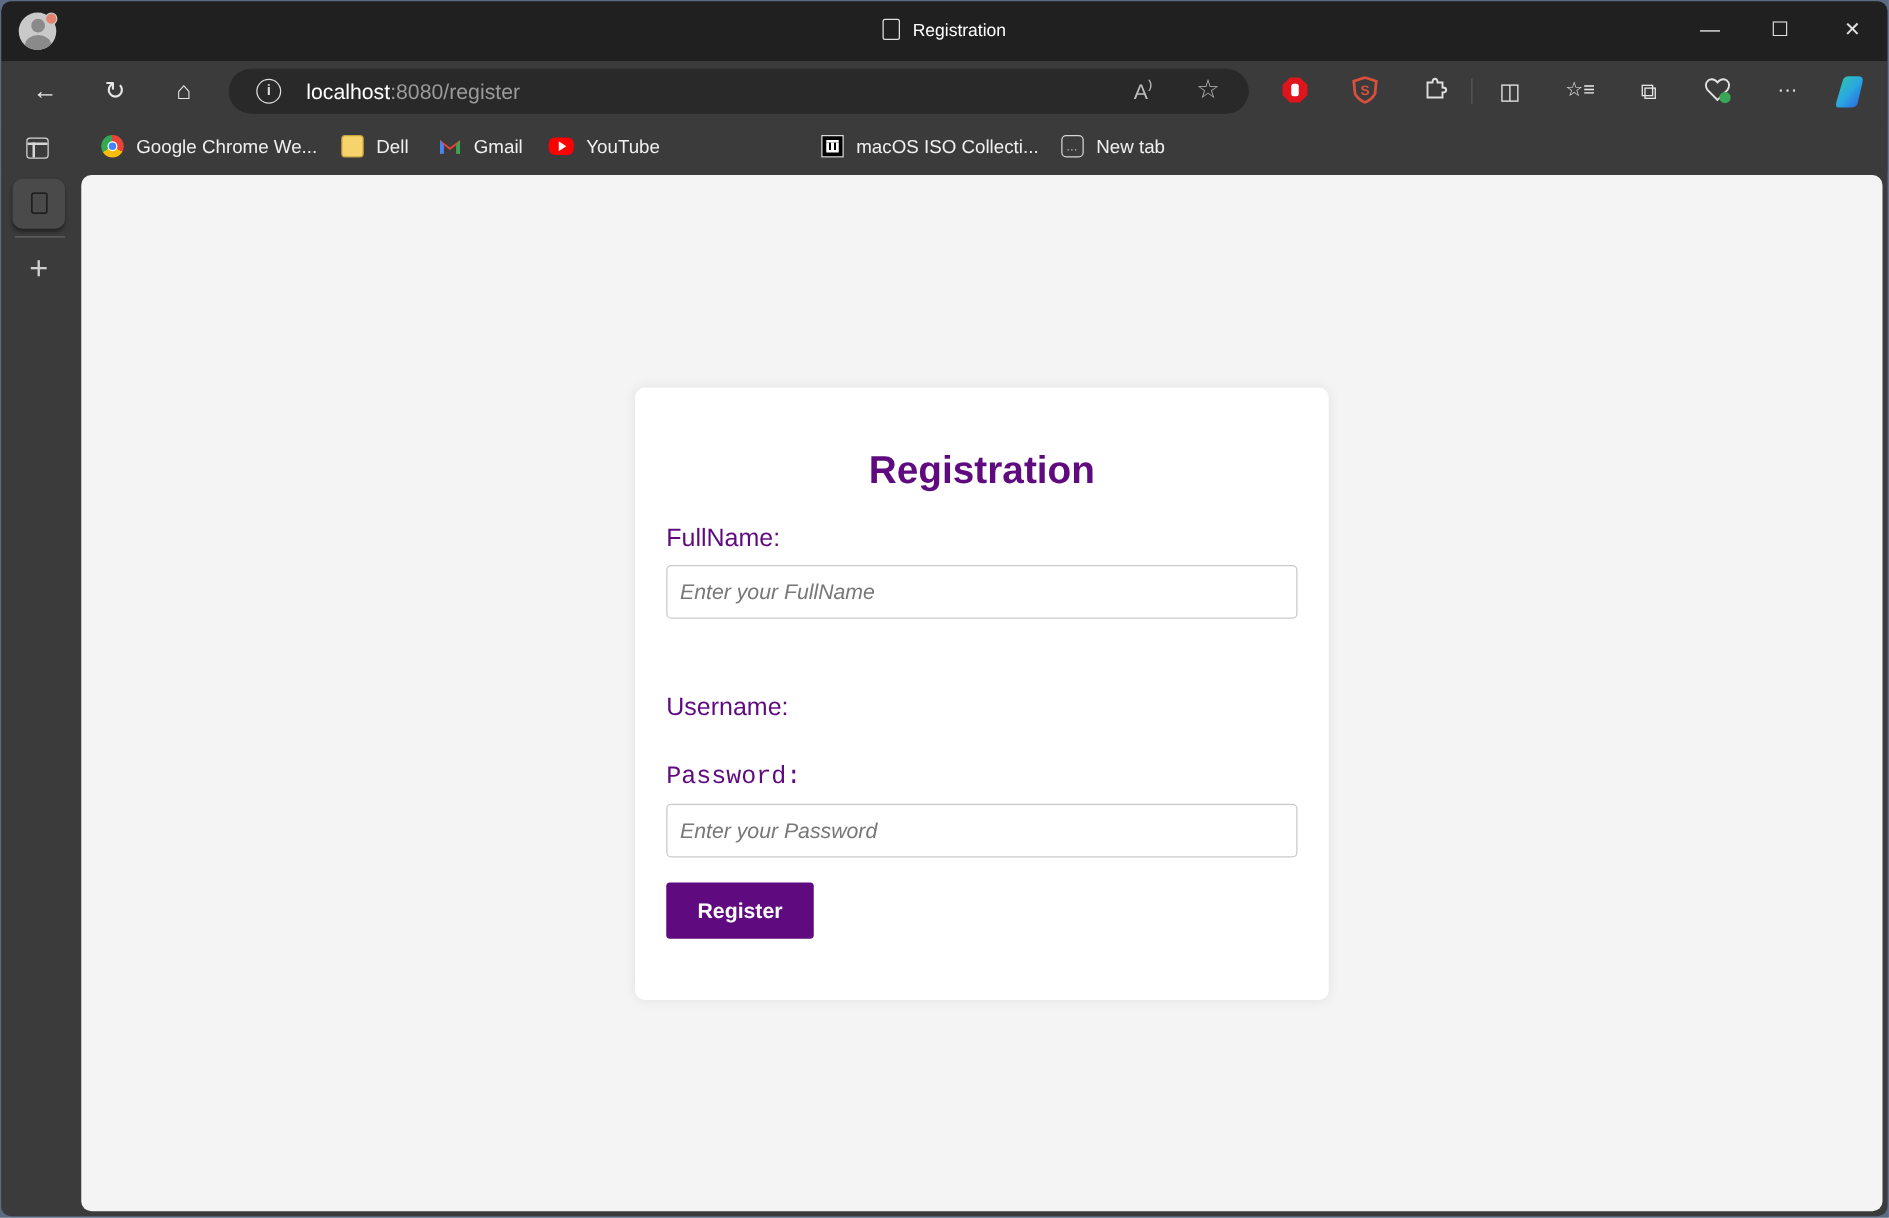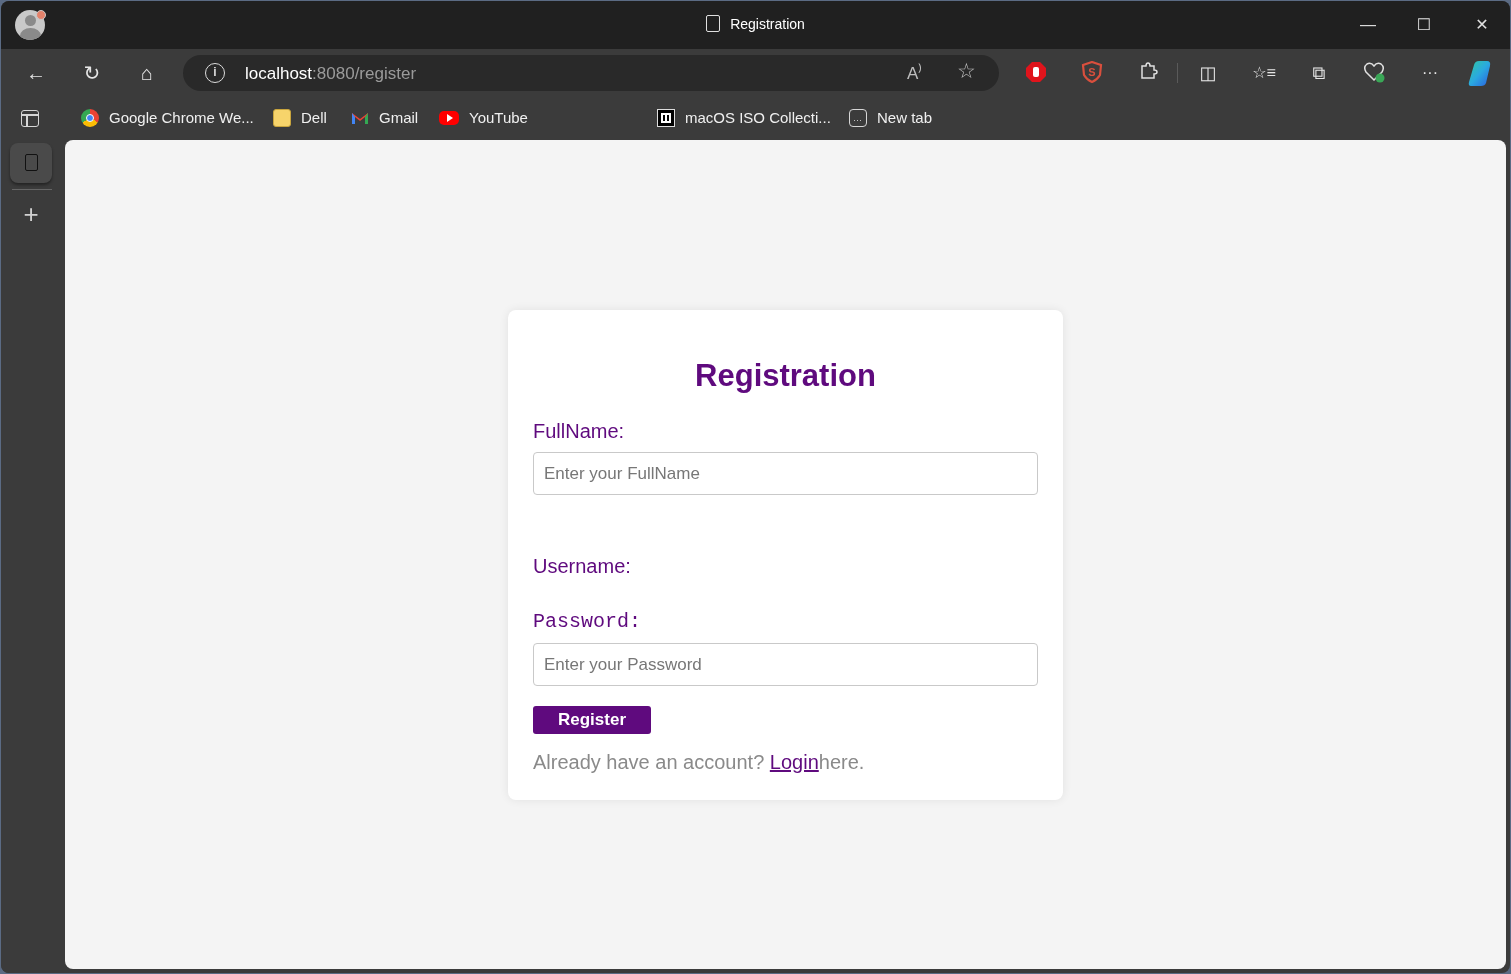--- a/index.html
+++ b/index.html
@@ -35,23 +35,23 @@
   .sidebar { position: absolute; left: 0; top: 136px; width: 64px; height: 836px; background: #3b3b3b; }
   .side-tab { position: absolute; left: 9px; top: 6px; width: 42px; height: 40px; background: #4a4a4a; border-radius: 8px; box-shadow: 0 2px 3px rgba(0,0,0,0.4); }
   .side-tab .doc { position: absolute; left: 15px; top: 11px; width: 13px; height: 17px; border: 1.6px solid #111; border-radius: 2px; }
   .side-sep { position: absolute; left: 11px; top: 52px; width: 40px; height: 1px; background: #666; }
   .side-add { position: absolute; left: 17px; top: 64px; width: 26px; height: 26px; color: #d0d0d0; font-size: 26px; line-height: 26px; text-align: center; font-weight: 300; }
 
   .viewport { position: absolute; left: 64px; top: 139px; width: 1441px; height: 829px; background: #f4f4f4; border-radius: 8px; overflow: hidden; }
   .card { position: absolute; left: 443px; top: 170px; width: 555px; height: 490px; background: #ffffff; border-radius: 8px; box-shadow: 0 0 10px rgba(0,0,0,0.08); }
   .card h2 { position: absolute; left: 0; right: 0; top: 48px; text-align: center; color: #5f0a7e; font-size: 31px; font-weight: bold; }
   .lbl { position: absolute; left: 25px; color: #5f0a7e; font-size: 20px; }
-  .inp { position: absolute; left: 25px; width: 505px; height: 43px; border: 1px solid #c9c9c9; border-radius: 4px; background: #fff; font-size: 17px; padding: 0 10px; color: #333; font-family: "Liberation Sans", sans-serif; outline: none; }
+  .inp { position: absolute; left: 25px; width: 505px; height: 43px; border: 1px solid #c9c9c9; border-radius: 4px; background: #fff; font-size: 17px; padding: 0 10px; color: #333; font-family: "Liberation Sans", sans-serif; outline: none; font-style: italic; }
   .inp::placeholder { color: #777; }
-  .reg-btn { position: absolute; left: 25px; top: 396px; width: 118px; height: 28px; background: #5f0a7e; border: none; border-radius: 3px; color: #fff; font-size: 17px; font-weight: bold; font-family: "Liberation Sans", sans-serif; }
+  .reg-btn { position: absolute; left: 25px; top: 396px; width: 118px; height: 45px; background: #5f0a7e; border: none; border-radius: 3px; color: #fff; font-size: 17px; font-weight: bold; font-family: "Liberation Sans", sans-serif; }
   .already { position: absolute; left: 25px; top: 441px; color: #8a8a8a; font-size: 20px; }
   .already a { color: #5f0a7e; text-decoration: underline; }
 </style>
 </head>
 <body>
 
 <div class="window">
 
   <div class="titlebar">
     <div class="profile">
@@ -156,18 +156,15 @@
       <label class="lbl" style="top:110px;">FullName:</label>
       <input class="inp" style="top: 142px;" type="text" placeholder="Enter your FullName">
 
       <label class="lbl" style="top:205px;margin-top:40px;">Username:</label>
 
       <label class="lbl" style="top:300px;font-family:Liberation Mono, monospace;">Password:</label>
       <input class="inp" style="top: 333px;" type="password" placeholder="Enter your Password">
 
       <button class="reg-btn">Register</button>
 
-      <div class="already">
-        <span>Already have an account? </span><a>Login</a><span>here.</span>
-      </div>
     </div>
   </div>
 </div>
 
 </body></html>

